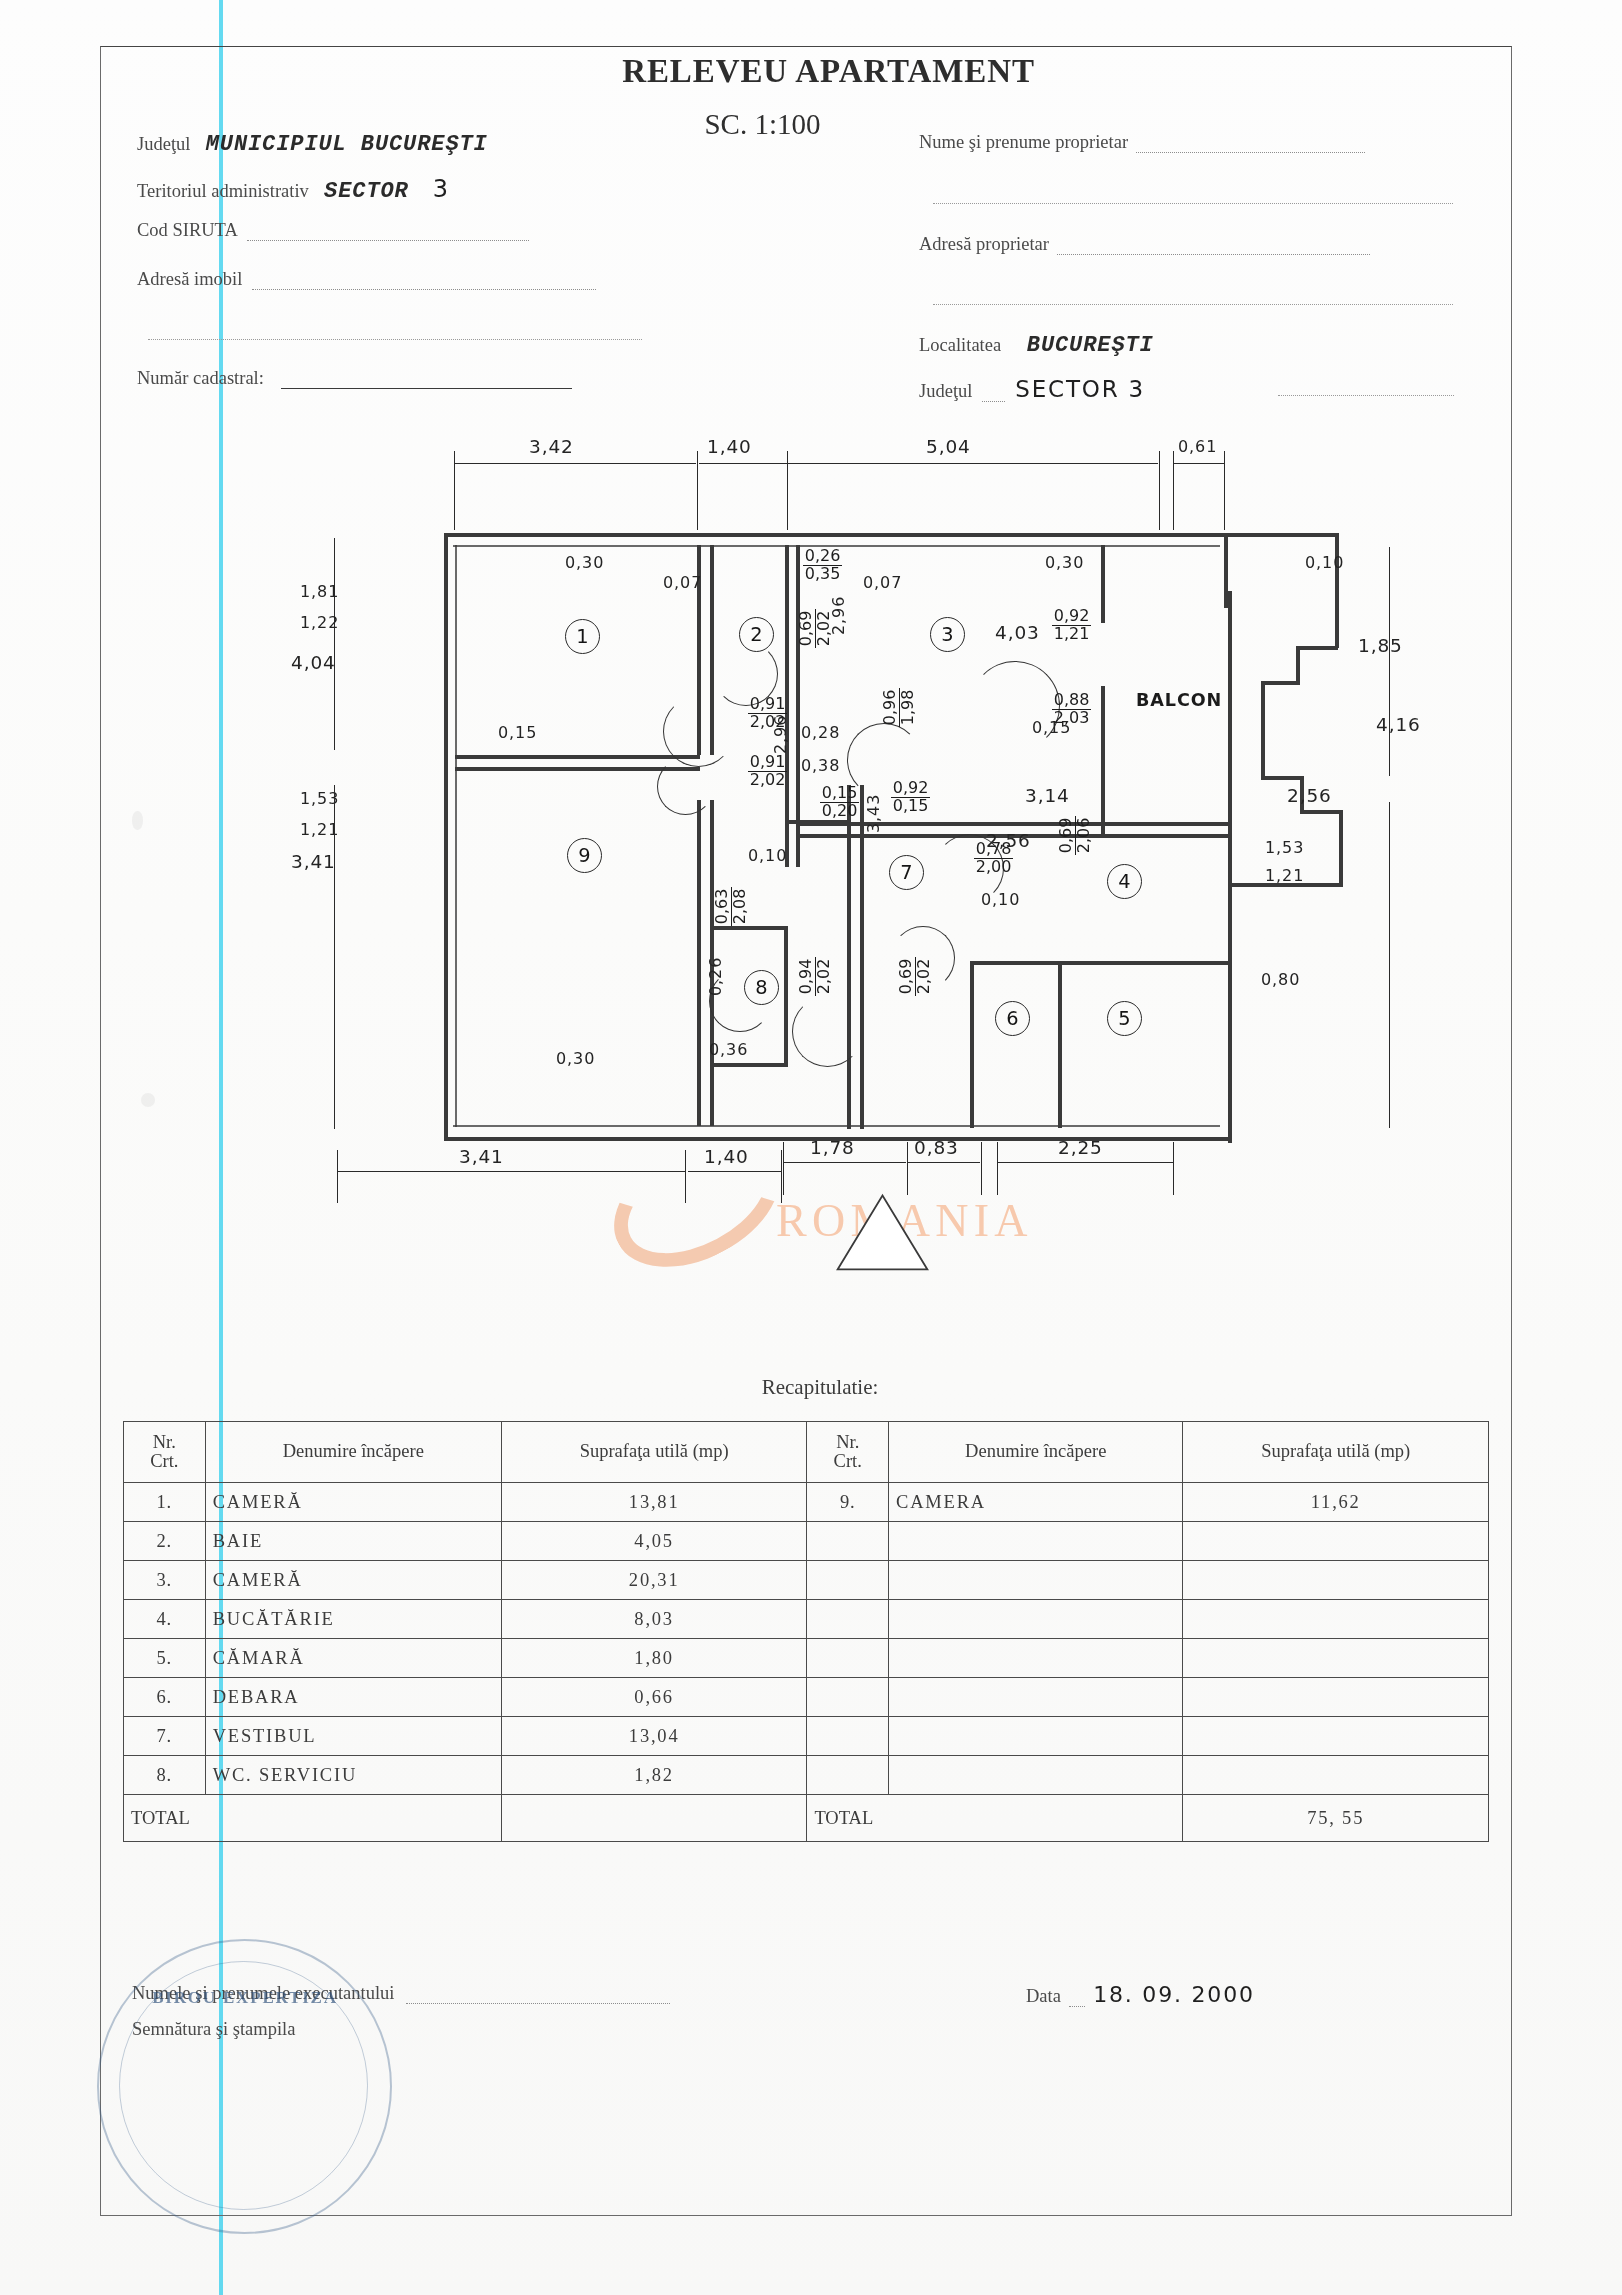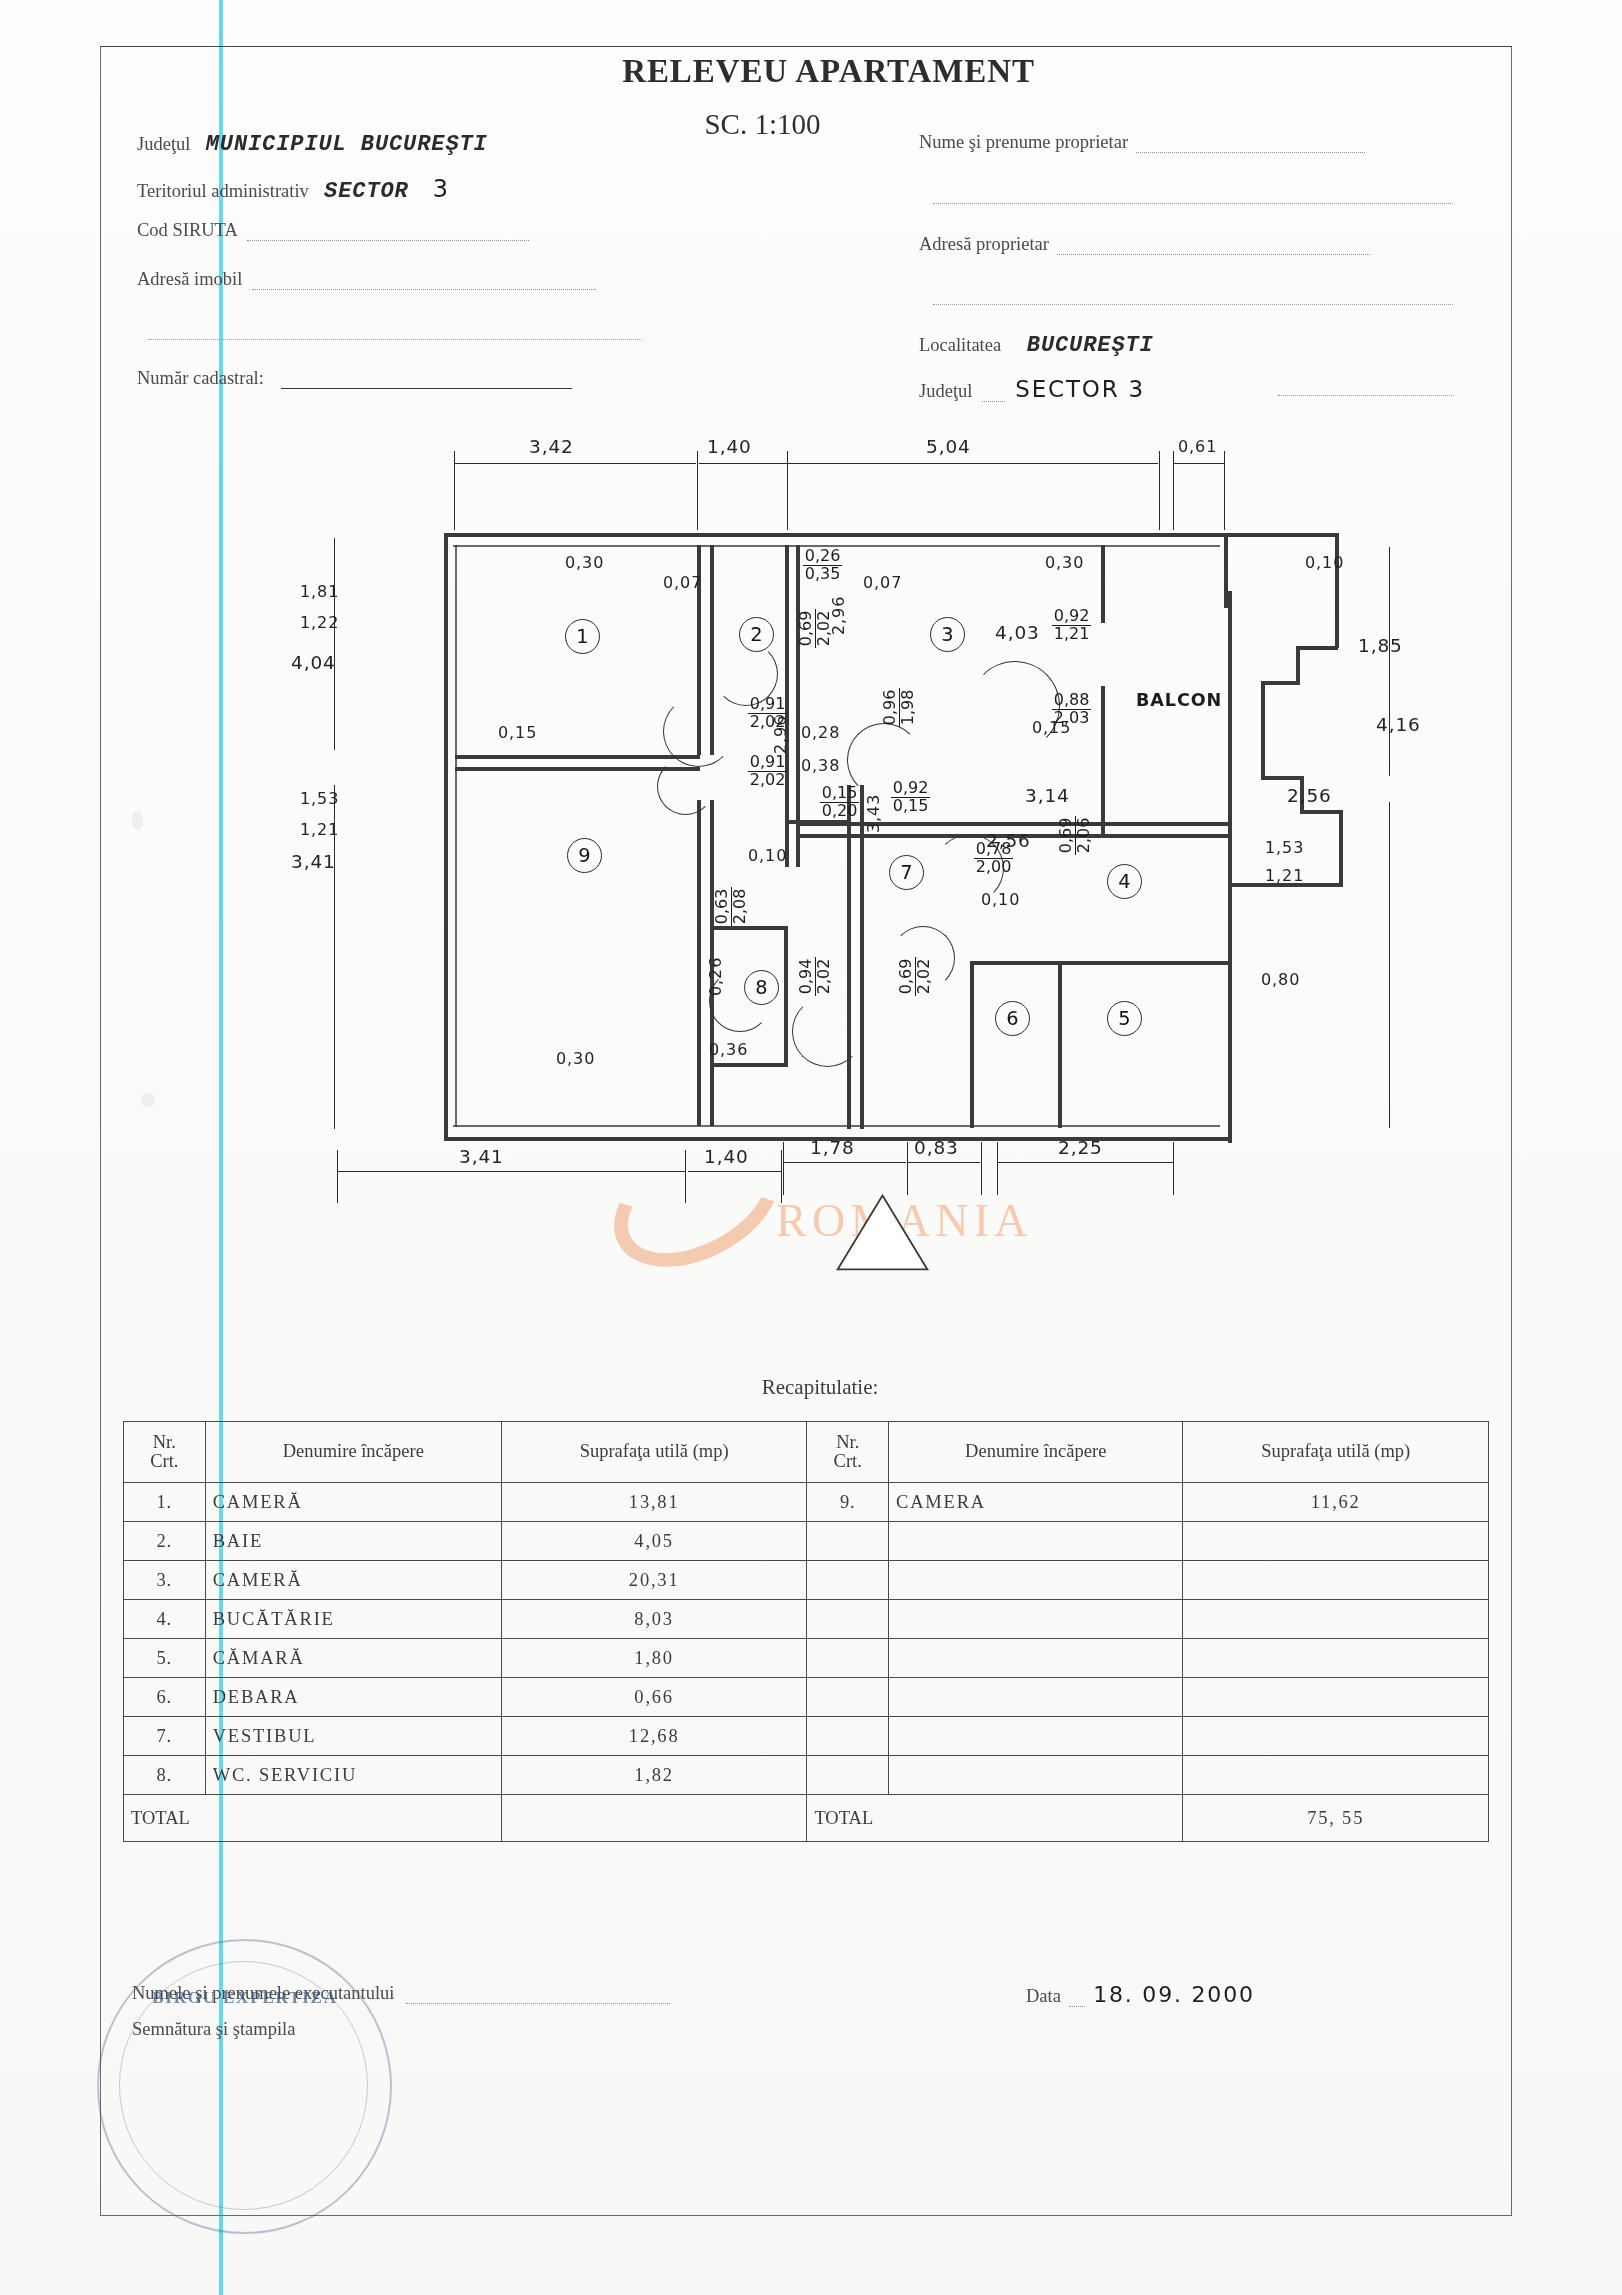--- a/index.html
+++ b/index.html
@@ -463,21 +463,21 @@
           <td class="c-nr cell-hand idx">6.</td>
           <td class="c-name cell-hand">DEBARA</td>
           <td class="c-area cell-hand num">0,66</td>
           <td class="c-nr cell-hand idx"></td>
           <td class="c-name cell-hand"></td>
           <td class="c-area cell-hand num"></td>
         </tr>
         <tr class="rowh">
           <td class="c-nr cell-hand idx">7.</td>
           <td class="c-name cell-hand">VESTIBUL</td>
-          <td class="c-area cell-hand num">12,68</td>
+          <td class="c-area cell-hand num">13,04</td>
           <td class="c-nr cell-hand idx"></td>
           <td class="c-name cell-hand"></td>
           <td class="c-area cell-hand num"></td>
         </tr>
         <tr class="rowh">
           <td class="c-nr cell-hand idx">8.</td>
           <td class="c-name cell-hand">WC.  SERVICIU</td>
           <td class="c-area cell-hand num">1,82</td>
           <td class="c-nr cell-hand idx"></td>
           <td class="c-name cell-hand"></td>

